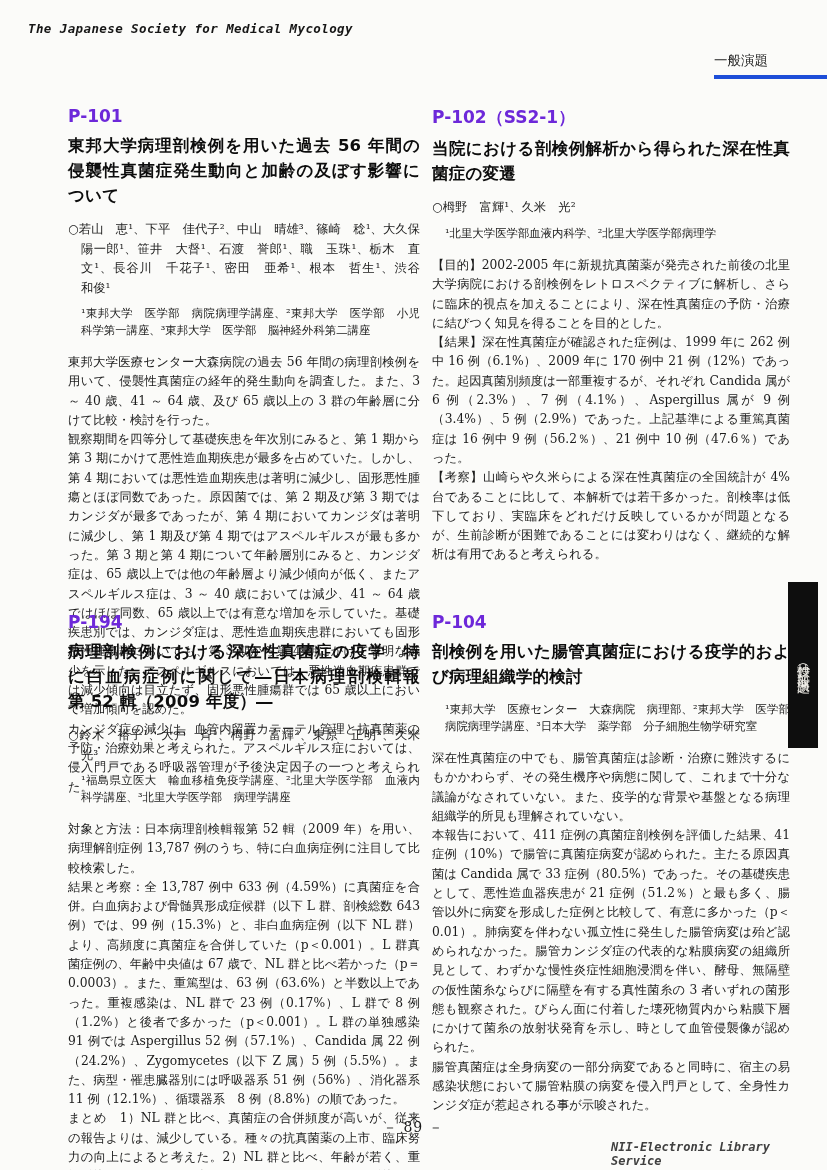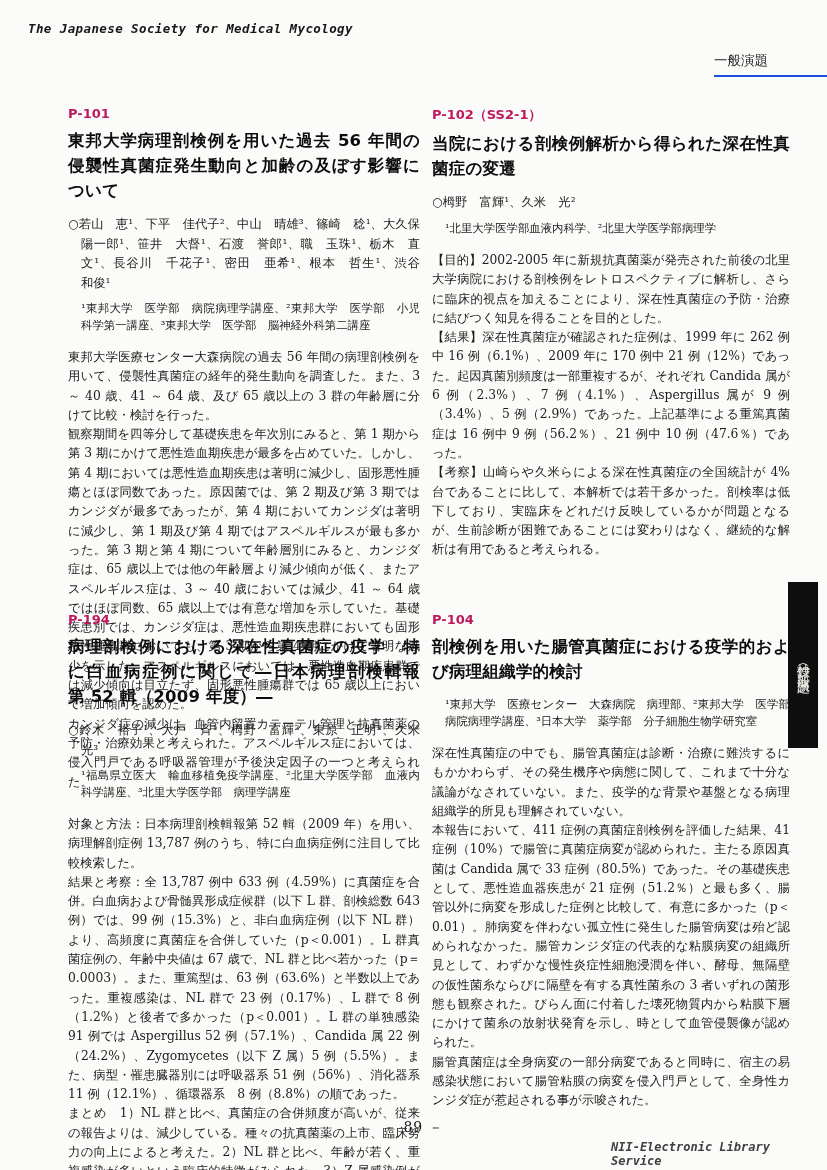--- a/index.html
+++ b/index.html
@@ -12,32 +12,32 @@
     overflow:hidden;
   }
   .page-header-left{
     position:absolute;top:21px;left:28px;
     font-family:"DejaVu Sans Mono","Liberation Mono",monospace;
     font-style:italic;font-weight:700;
     font-size:12.5px;letter-spacing:0.4px;color:#161616;
   }
   .page-header-right{
     position:absolute;top:52px;left:714px;width:113px;
-    border-bottom:2px solid #1d4ed8;padding-bottom:5px;
+    border-bottom:4px solid #1d4ed8;padding-bottom:5px;
     font-family:"DejaVu Sans","Liberation Sans",sans-serif;
     font-size:13.5px;color:#222;
   }
   .abstract{position:absolute;width:352px;}
   #a101{left:68px;top:106px;}
   #a102{left:432px;top:106px;width:358px;}
   #a103{left:68px;top:612px;}
   #a104{left:432px;top:612px;width:358px;}
   .abs-id{
     font-family:"DejaVu Sans","Liberation Sans",sans-serif;
-    font-weight:bold;font-size:13px;color:#be185d;
+    font-weight:bold;font-size:17px;color:#6d28d9;
     margin-bottom:7px;
   }
   .abs-title{
     font-family:"DejaVu Sans","Liberation Sans",sans-serif;
     font-weight:bold;font-size:16.5px;line-height:25px;
     color:#0d0d0d;margin-bottom:12px;letter-spacing:0.2px;
     text-align:justify;
   }
   .abs-authors{
     font-size:12.3px;line-height:19.5px;

